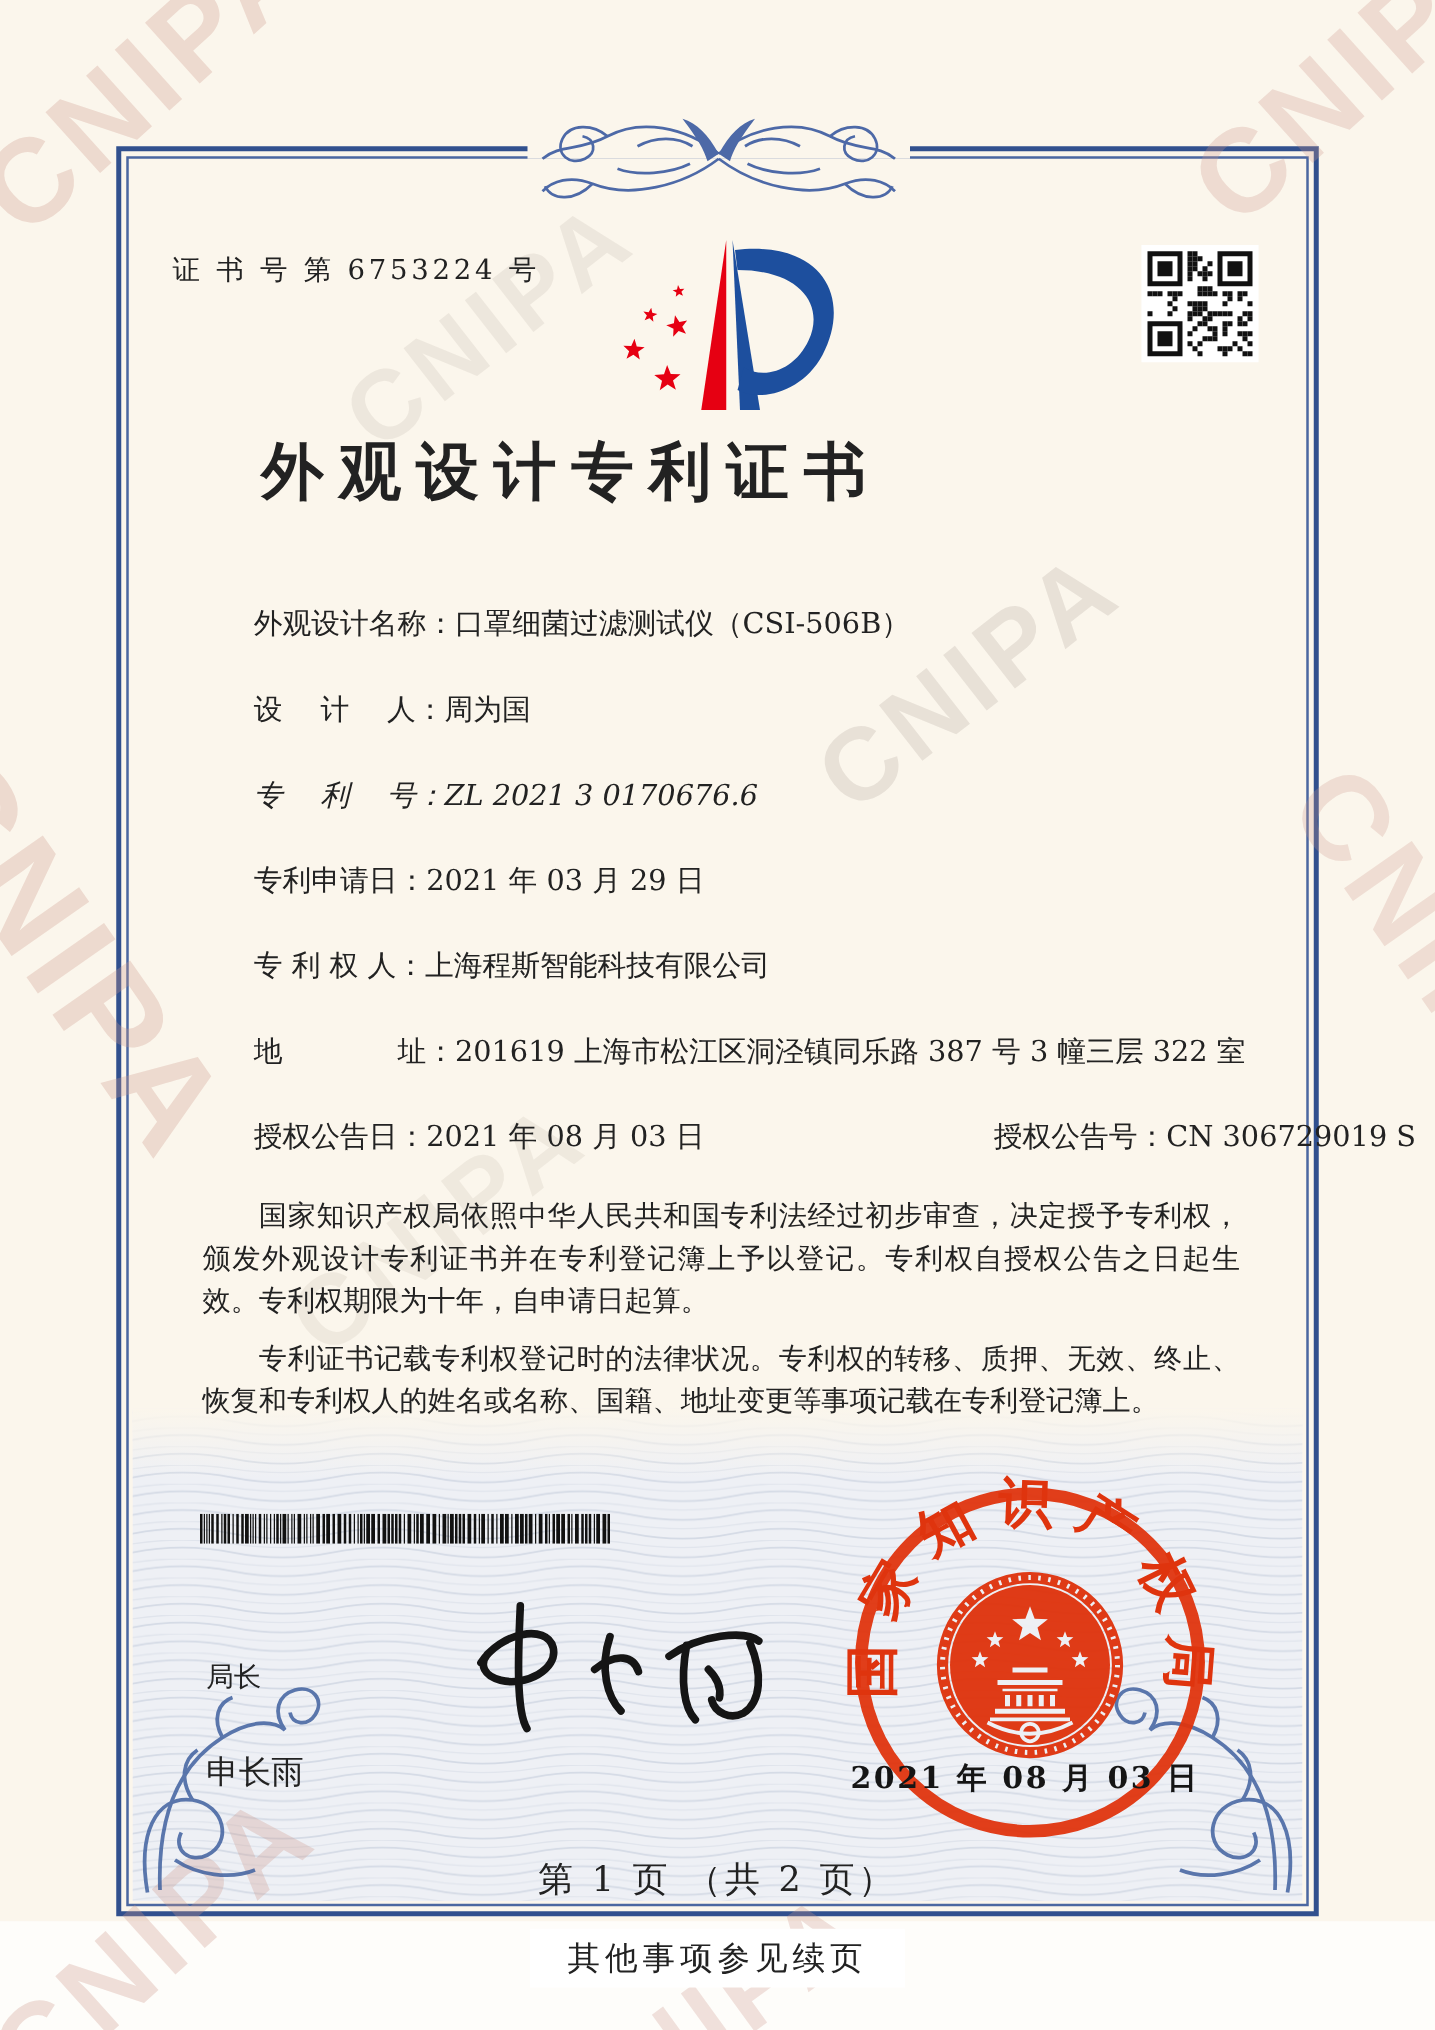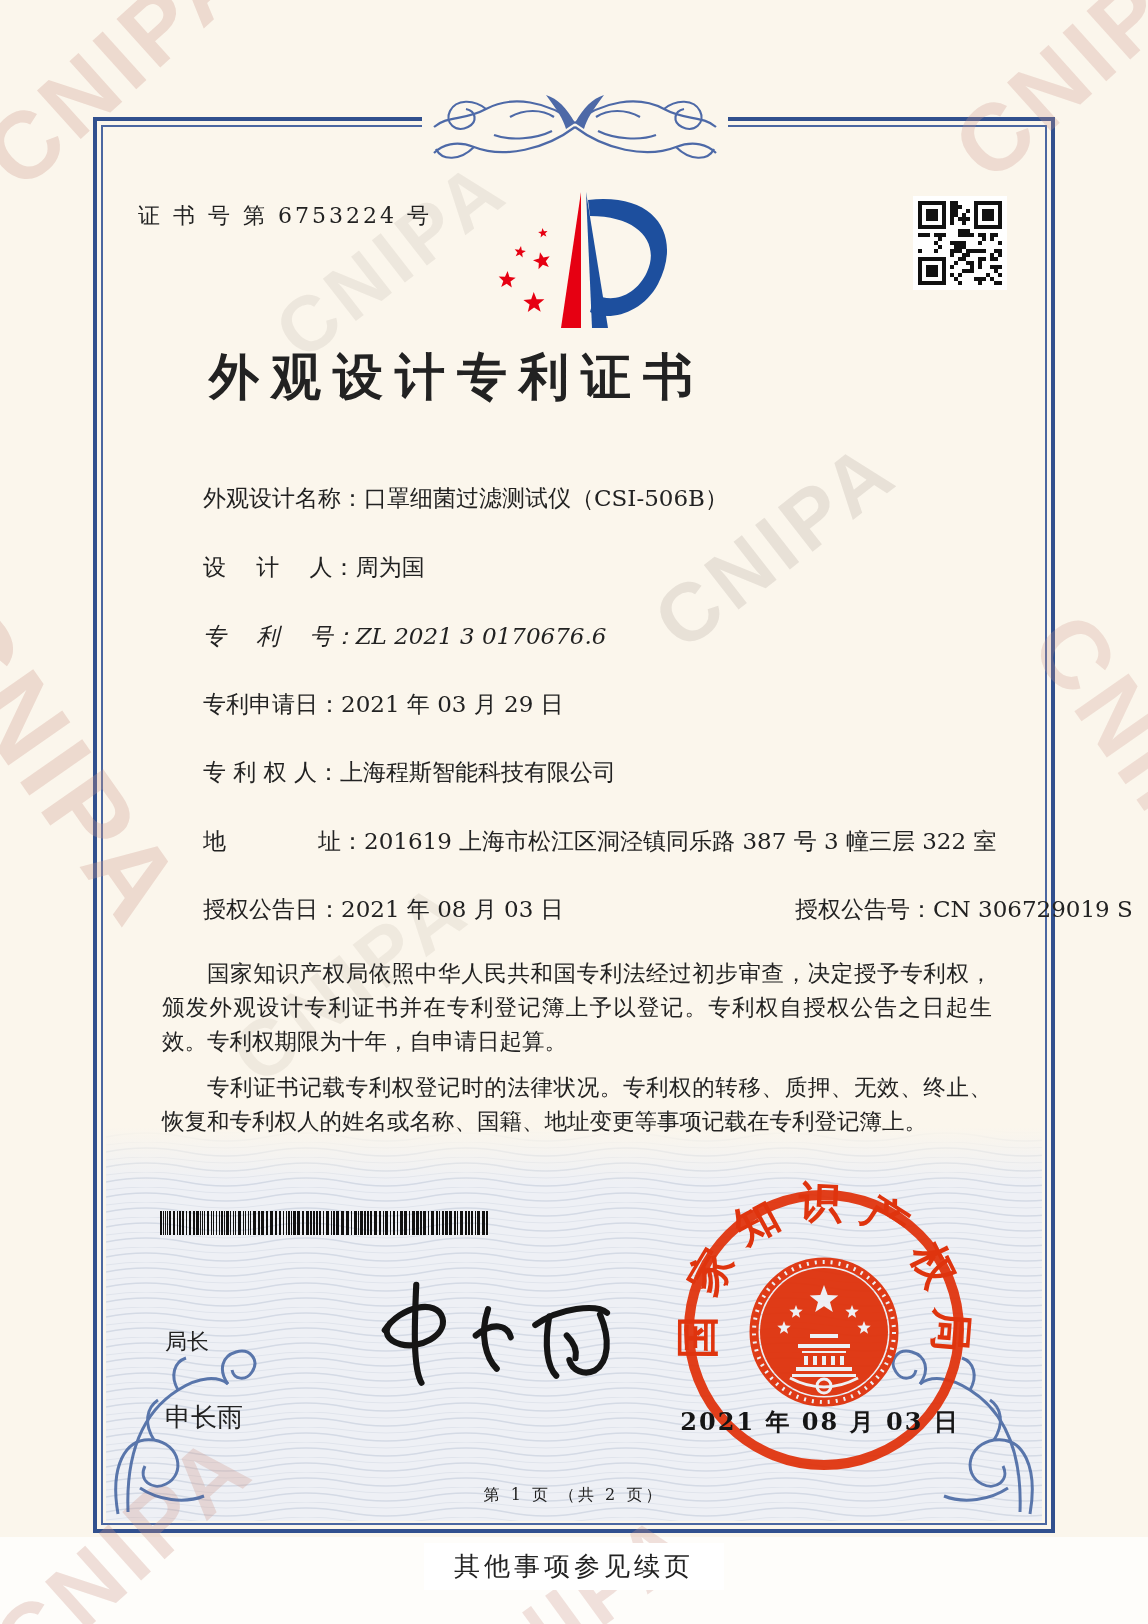--- a/index.html
+++ b/index.html
@@ -38,21 +38,21 @@
   .barcode{position:absolute;left:160px;top:1211px;z-index:3;}
   .sig-title{position:absolute;left:165px;top:1327px;font-family:"Liberation Sans",sans-serif;
       font-size:22px;font-weight:500;z-index:3;}
   .sig-name{position:absolute;left:165px;top:1363px;font-family:"Liberation Sans",sans-serif;
       font-size:26px;font-weight:500;z-index:3;margin-top:37px;}
   .signature{position:absolute;left:338px;top:1262px;z-index:3;}
   .seal{position:absolute;left:674px;top:1180px;z-index:4;}
   .seal-date{position:absolute;left:670px;top:1406px;width:300px;text-align:center;
       font-size:24px;font-weight:700;letter-spacing:2px;color:#151515;z-index:5;}
   .page-info{position:absolute;left:0;top:1485px;width:1148px;text-align:center;
-      font-size:16px;letter-spacing:3px;z-index:3;}
+      font-size:28px;letter-spacing:3px;z-index:3;}
   .cont-note{position:absolute;left:0;top:1543px;width:1148px;text-align:center;z-index:3;}
   .cont-note span{display:inline-block;background:#ffffff;padding:6px 30px;
       font-size:26px;letter-spacing:4px;}
   .orn{position:absolute;z-index:2;}
 </style>
 </head>
 <body>
 
 <div id="page">
 

